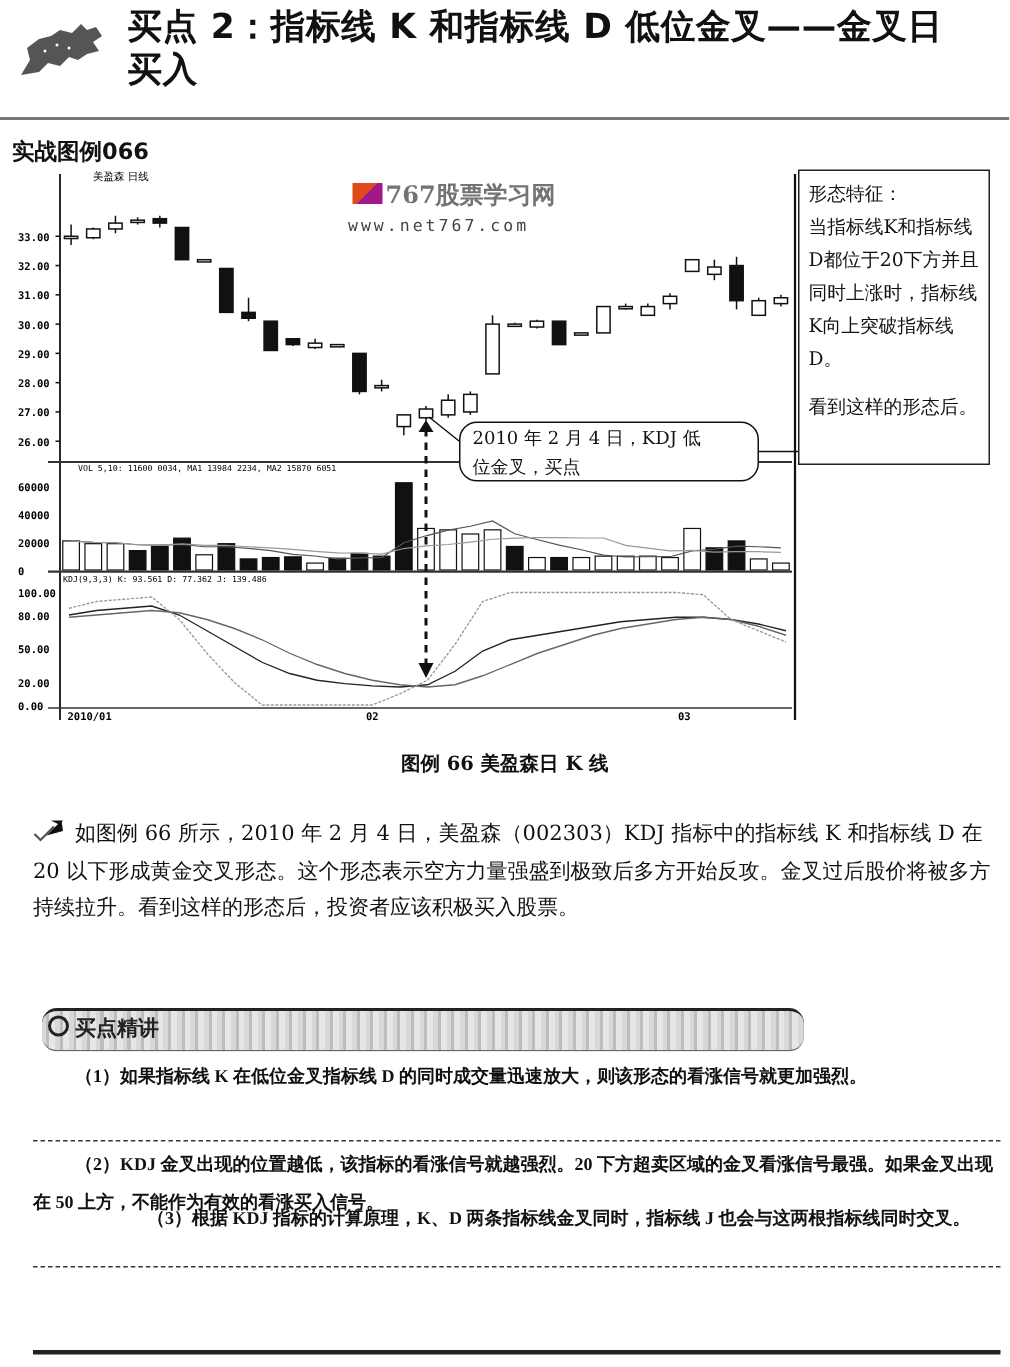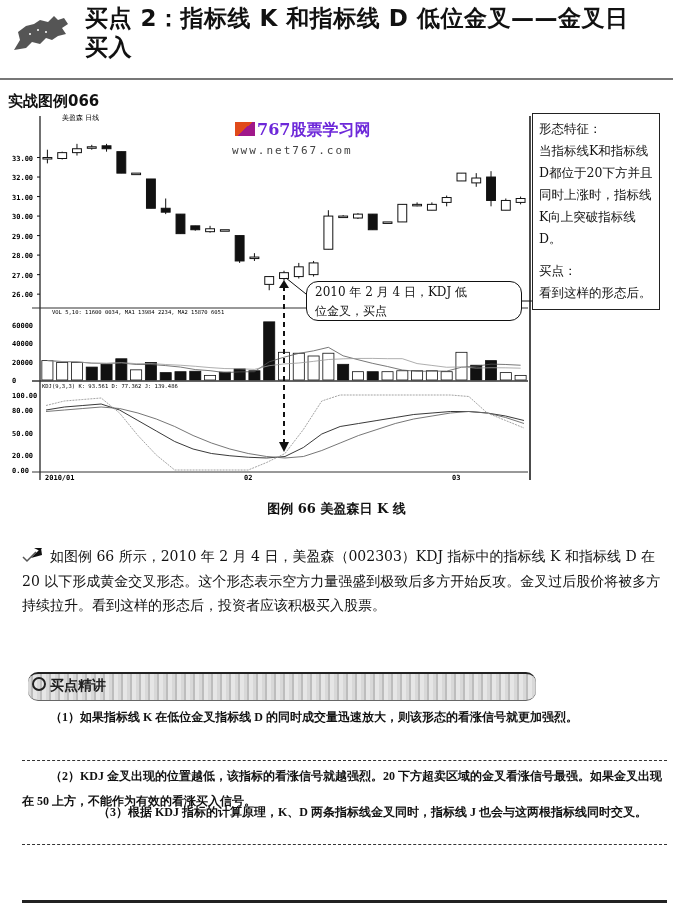--- a/index.html
+++ b/index.html
@@ -5,22 +5,22 @@
   html,body{margin:0;padding:0;background:#fff;}
   body{width:673px;height:911px;position:relative;overflow:hidden;font-family:"DejaVu Sans","Liberation Sans",sans-serif;color:#111;}
   .abs{position:absolute;}
   .title{left:85px;top:4px;width:585px;font-size:23px;font-weight:bold;line-height:29px;color:#111;letter-spacing:0.5px;font-family:"DejaVu Sans",sans-serif;}
   .title-rule{left:0;top:78px;width:673px;height:2px;background:#777;}
   .logo-bull{left:10px;top:10px;width:62px;height:44px;}
   .fig-label{left:8px;top:92px;font-size:15px;font-weight:bold;font-family:"DejaVu Sans",sans-serif;}
   .sidebar-box{left:532px;top:113px;width:128px;height:197px;border:1px solid #222;background:#fff;padding:4px 6px;box-sizing:border-box;font-family:"DejaVu Serif",serif;font-size:12.5px;line-height:22px;}
   .sidebar-box p{margin:0;}
   .gap{height:10px;}
-  .callout{left:306px;top:281px;width:216px;height:40px;border:1.5px solid #111;border-radius:12px;background:#fff;font-family:"DejaVu Serif",serif;font-size:12px;line-height:19px;padding:1px 8px;box-sizing:border-box;}
-  .watermark-top{left:235px;top:120px;font-family:"DejaVu Serif",serif;font-size:16px;color:#6d28d9;font-weight:bold;}
+  .callout{left:306px;top:281px;width:200px;height:40px;border:1.5px solid #111;border-radius:12px;background:#fff;font-family:"DejaVu Serif",serif;font-size:12px;line-height:19px;padding:1px 8px;box-sizing:border-box;}
+  .watermark-top{left:235px;top:120px;font-family:"DejaVu Serif",serif;font-size:16px;color:#737373;font-weight:bold;}
   .watermark-url{left:232px;top:144px;font-family:"DejaVu Sans Mono",monospace;font-size:11px;color:#444;letter-spacing:2px;}
   .caption{left:0;top:500px;width:673px;text-align:center;font-family:"DejaVu Serif",serif;font-weight:bold;font-size:13px;}
   .para{left:22px;top:544px;width:640px;font-family:"DejaVu Serif",serif;font-size:14px;line-height:24.5px;font-weight:normal;}
   .section-bar{left:28px;top:672px;width:508px;height:26px;background:repeating-linear-gradient(90deg,#d8d8d8 0 3px,#bdbdbd 3px 5px,#e6e6e6 5px 9px);border-top:2px solid #222;border-bottom:1px solid #666;border-radius:10px;}
   .section-bar .lbl{position:absolute;left:4px;top:3px;font-size:14px;font-weight:bold;color:#222;font-family:"DejaVu Sans",sans-serif;}
   .point{left:22px;width:645px;font-family:Liberation Serif, serif;font-size:12px;line-height:25px;font-weight:bold;padding-left:0;}
   .dotted{left:22px;width:645px;border-top:1.5px dashed #333;}
   .bottom-rule{left:22px;top:900px;width:645px;height:3px;background:#222;}
 </style>
 </head>
@@ -200,21 +200,20 @@
 
 <div class="abs watermark-top">
   <span style="display:inline-block;width:20px;height:14px;background:linear-gradient(135deg,#e04a1a 50%,#a0188a 50%);vertical-align:-1px;margin-right:2px;"></span><span>767股票学习网</span>
 </div>
 <div class="abs watermark-url">www.net767.com</div>
 
 <div class="abs sidebar-box">
   <p>形态特征：</p>
   <p>当指标线K和指标线D都位于20下方并且同时上涨时，指标线K向上突破指标线D。</p>
   <div class="gap"></div>
-  <p>买点：</p>
   <p>看到这样的形态后。</p>
 </div>
 
 <div class="abs callout">
   <div>2010 年 2 月 4 日，KDJ 低</div>
   <div>位金叉，买点</div>
 </div>
 
 <div class="abs caption">图例 66    美盈森日 K 线</div>
 

